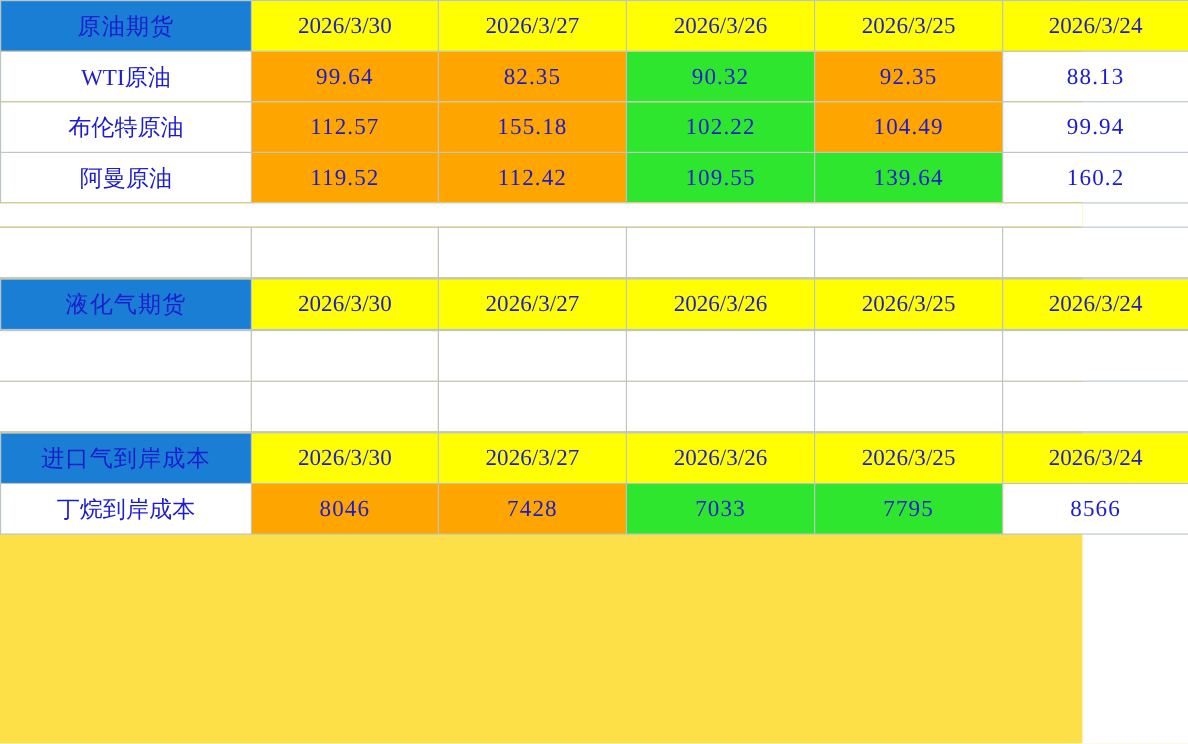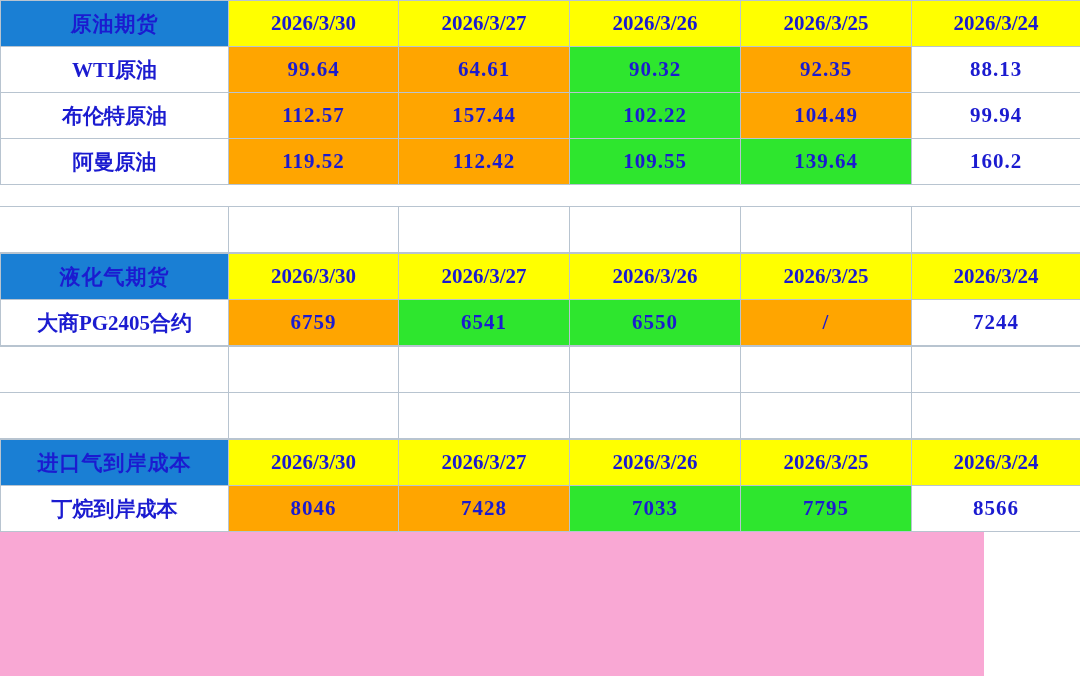--- a/index.html
+++ b/index.html
@@ -10,22 +10,21 @@
   body {
     width: 1080px;
     height: 676px;
     font-family: "Liberation Serif", serif;
     overflow: hidden;
   }
   .sheet {
     position: relative;
     width: 984px;
     height: 676px;
-    background: #f9a8d4;
-    font-weight: bold;
+    background: #fde047;
   }
   table.grid {
     border-collapse: collapse;
     table-layout: fixed;
     width: 1080px;
   }
   table.grid td {
     border: 1px solid #b8c4d0;
     height: 45px;
     text-align: center;
@@ -103,29 +102,29 @@
         <td class="hdr-label">原油期货</td>
         <td class="hdr-date">2026/3/30</td>
         <td class="hdr-date">2026/3/27</td>
         <td class="hdr-date">2026/3/26</td>
         <td class="hdr-date">2026/3/25</td>
         <td class="hdr-date">2026/3/24</td>
       </tr>
       <tr>
         <td class="rowlabel">WTI原油</td>
         <td class="val cell-orange">99.64</td>
-        <td class="val cell-orange">64.61</td>
+        <td class="val cell-orange">82.35</td>
         <td class="val cell-green">90.32</td>
         <td class="val cell-orange">92.35</td>
         <td class="val val-dark cell-white">88.13</td>
       </tr>
       <tr>
         <td class="rowlabel">布伦特原油</td>
         <td class="val cell-orange">112.57</td>
-        <td class="val cell-orange">157.44</td>
+        <td class="val cell-orange">155.18</td>
         <td class="val cell-green">102.22</td>
         <td class="val cell-orange">104.49</td>
         <td class="val val-dark cell-white">99.94</td>
       </tr>
       <tr>
         <td class="rowlabel">阿曼原油</td>
         <td class="val cell-orange">119.52</td>
         <td class="val cell-orange">112.42</td>
         <td class="val cell-green">109.55</td>
         <td class="val cell-green">139.64</td>
@@ -168,28 +167,20 @@
       </colgroup>
     <tbody>
       <tr>
         <td class="hdr-label">液化气期货</td>
         <td class="hdr-date">2026/3/30</td>
         <td class="hdr-date">2026/3/27</td>
         <td class="hdr-date">2026/3/26</td>
         <td class="hdr-date">2026/3/25</td>
         <td class="hdr-date">2026/3/24</td>
       </tr>
-      <tr>
-        <td class="rowlabel">大商PG2405合约</td>
-        <td class="val cell-orange">6759</td>
-        <td class="val cell-green">6541</td>
-        <td class="val cell-green">6550</td>
-        <td class="val cell-orange">/</td>
-        <td class="val val-dark cell-white">7244</td>
-      </tr>
     </tbody>
   </table>
 
   <table class="grid">
     <colgroup>
         <col class="c0">
         <col class="c1">
         <col class="c2">
         <col class="c3">
         <col class="c4">

